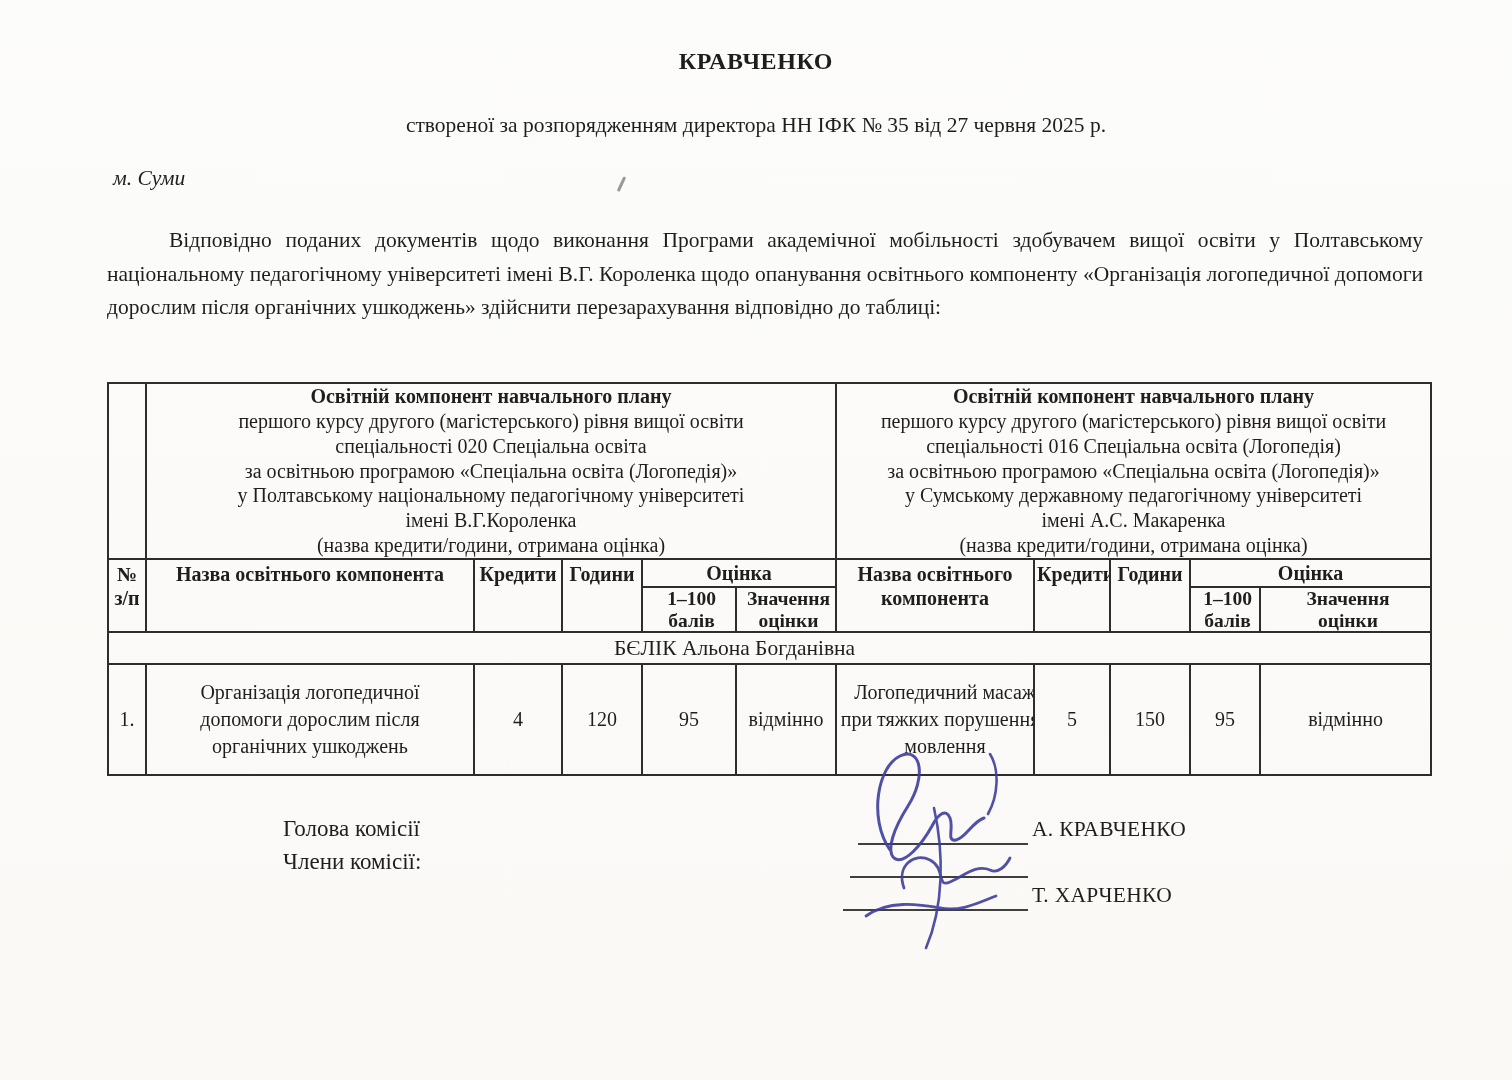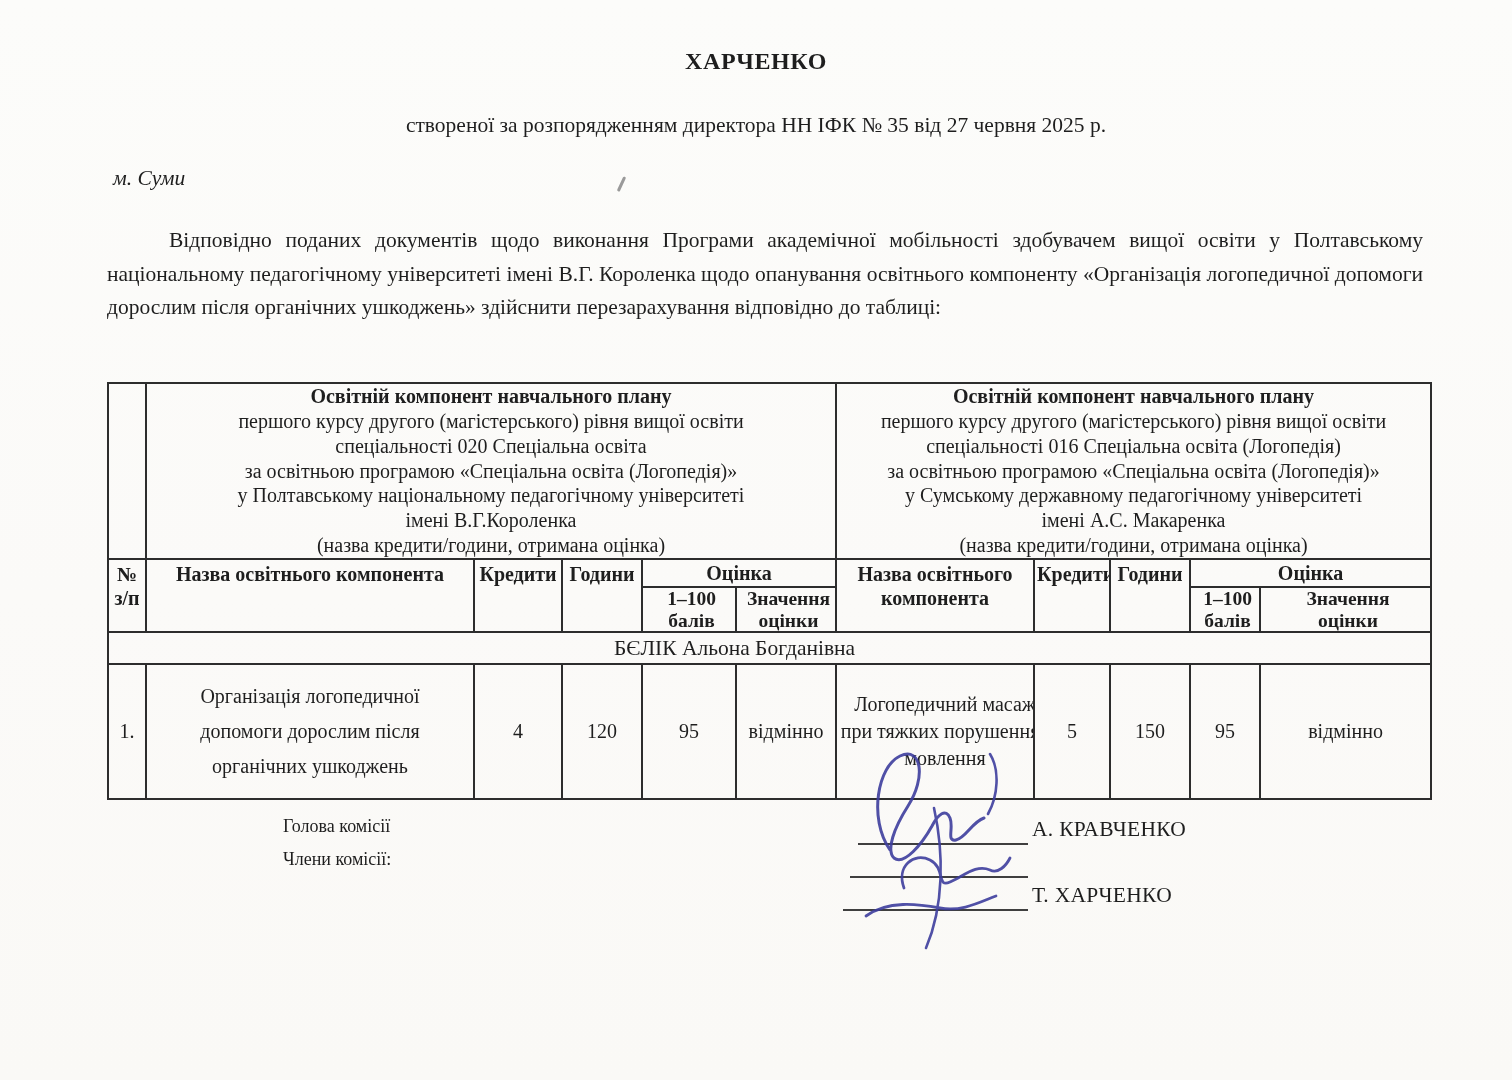--- a/index.html
+++ b/index.html
@@ -27,33 +27,33 @@
   .hdr{line-height:24.8px;}
   .hdr .t{font-weight:bold;}
   tr.r2a td{height:26px;}
   tr.r2b td{height:42px;padding-left:7px;}
   .ch{font-weight:bold;}
   .vtop{vertical-align:top;line-height:24px;padding-top:2px;}
   .sub{line-height:21.5px;font-size:19.5px;}
   tr.r3 td{height:30px;}
   .name-row{font-size:21.5px;padding-right:72px;}
   tr.r4 td{height:92px;}
-  .comp{width:266px;margin:14px auto;line-height:35px;}
+  .comp{width:266px;margin:14px auto;line-height:27px;}
   .comp-r{width:212px;margin:0 auto;line-height:27px;}
-  .sig-label{left:283px;font-size:18px;}
+  .sig-label{left:283px;font-size:23px;}
   .sig-line{height:0;border-top:2px solid #3f3f3f;}
   .sig-name{left:1032px;font-size:21.5px;white-space:nowrap;letter-spacing:.3px;}
   .sig-svg{left:838px;top:748px;}
 </style>
 </head>
 <body>
 
 <div class="page">
 
-  <div class="abs centerline doc-title">ХАРЧЕНКО</div>
+  <div class="abs centerline doc-title">КРАВЧЕНКО</div>
   <div class="abs centerline doc-sub2">створеної за розпорядженням директора НН ІФК № 35 від 27 червня 2025 р.</div>
 
   <div class="abs city">м. Суми</div>
   <div class="abs pen-tick"></div>
 
   <div class="abs paragraph">Відповідно поданих документів щодо виконання Програми академічної мобільності здобувачем вищої освіти у Полтавському національному педагогічному університеті імені В.Г. Короленка щодо опанування освітнього компоненту «Організація логопедичної допомоги дорослим після органічних ушкоджень» здійснити перезарахування відповідно до таблиці:</div>
 
   <div class="abs table-wrap">
     <table>
       <colgroup>

